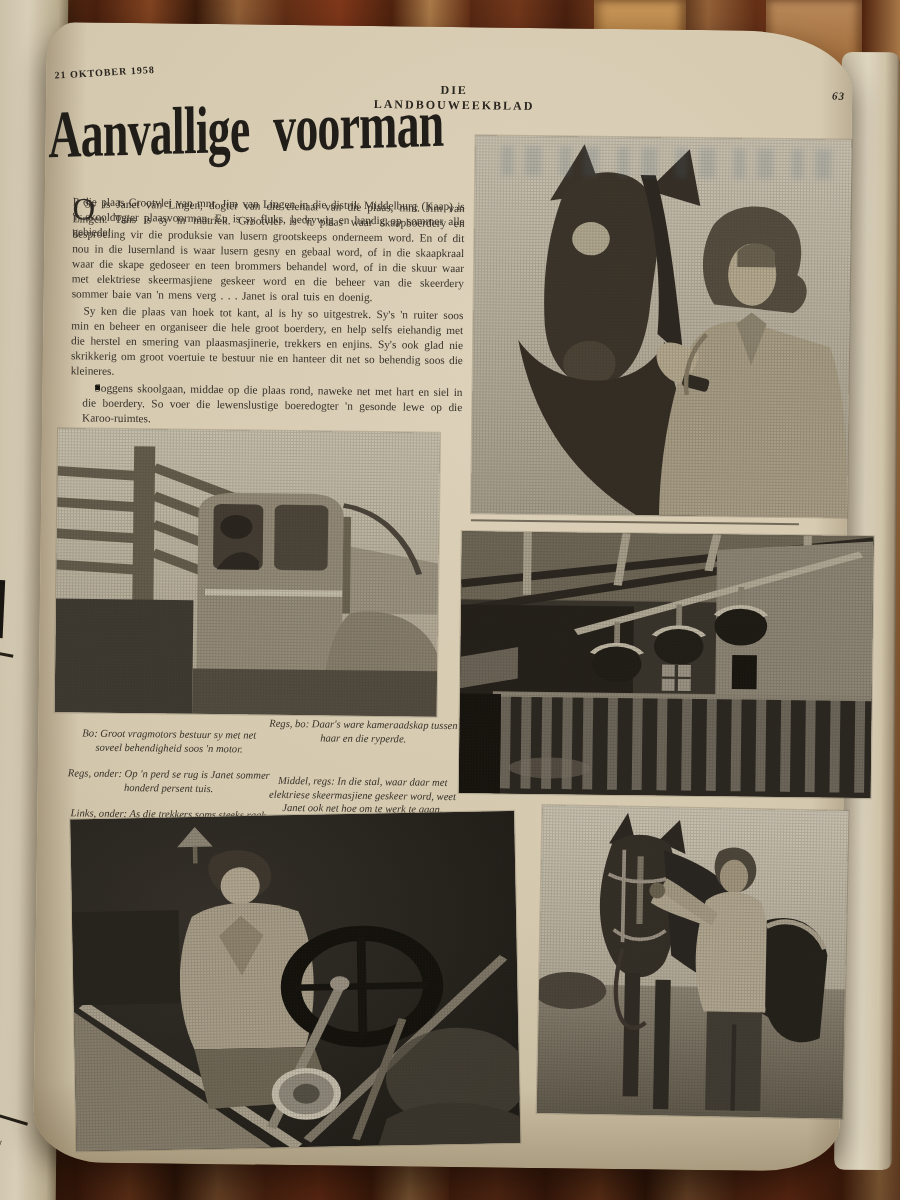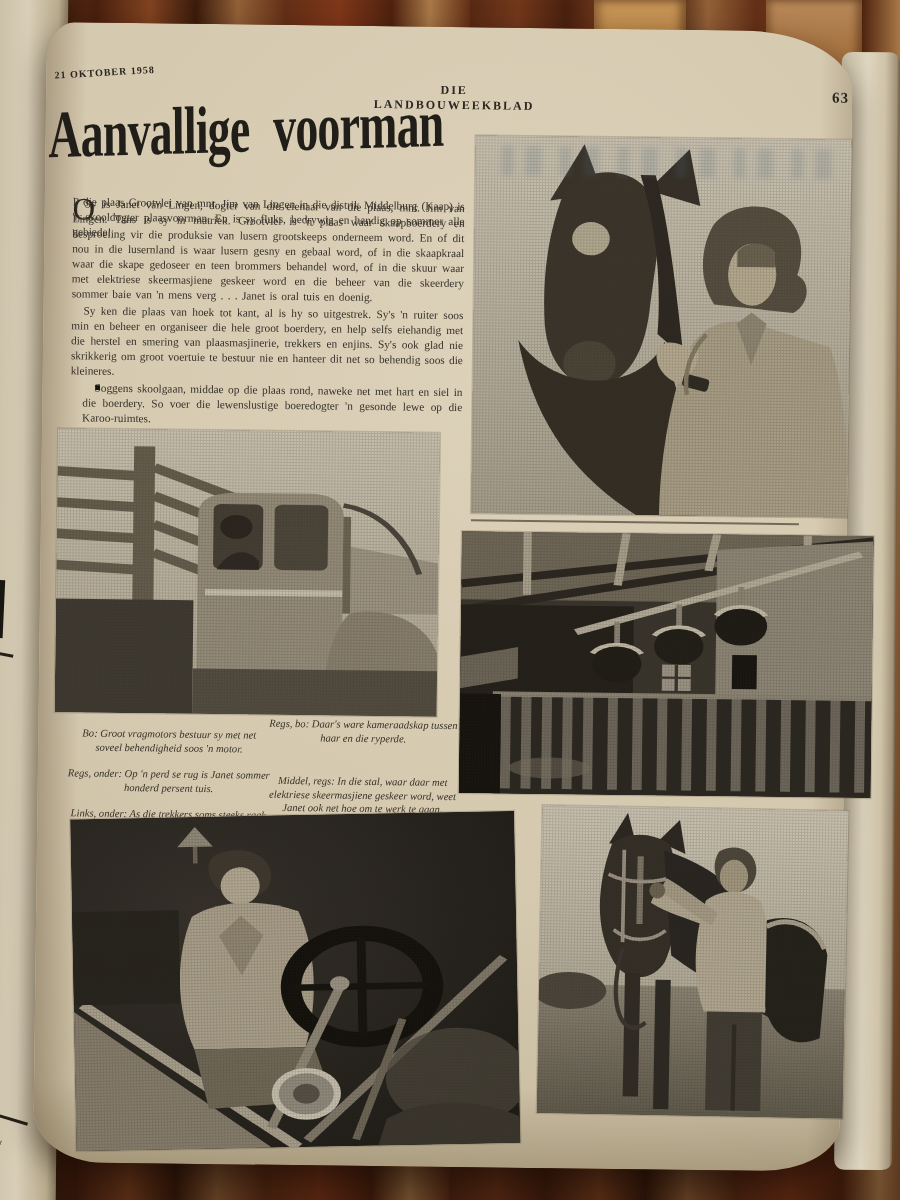--- a/index.html
+++ b/index.html
@@ -45,21 +45,21 @@
       linear-gradient(270deg, rgba(95,75,48,.22) 0%, rgba(95,75,48,0) 4%),
       linear-gradient(0deg, rgba(105,85,52,.30) 0%, rgba(105,85,52,0) 7%),
       radial-gradient(120% 90% at 58% 28%, #ddd2ba 0%, #d4c8ae 55%, #c6ba9f 84%, #b3a689 100%);
     box-shadow:0 14px 30px rgba(20,10,3,.55);}
 
   .page *{position:absolute;}
 
   .hdr{font-weight:bold;color:#2b2620;letter-spacing:1px;}
   .hdr-date{left:8px;top:44px;font-size:10px;transform:rotate(-4deg);}
   .hdr-pub{left:318px;top:56px;width:180px;text-align:center;font-size:12px;letter-spacing:2px;}
-  .hdr-num{left:786px;top:58px;font-size:15px;}
+  .hdr-num{left:786px;top:58px;font-size:11px;font-style:italic;}
 
   .headline{left:2px;top:74px;white-space:nowrap;font-weight:bold;font-size:56px;color:#211e19;
     transform:scaleX(.82) scaleY(1.2) rotate(-1.6deg);transform-origin:0 0;word-spacing:16px;letter-spacing:-1px;}
 
   .article{left:28px;top:172px;width:392px;font-size:11.3px;line-height:1.33;
     text-align:justify;color:#37312a;word-spacing:1.5px;}
   .article p{position:static;margin:0 0 2px 0;text-indent:12px;}
   .article p.first{text-indent:0;}
   .dropcap{float:left;font-size:31px;line-height:.82;padding:2px 3px 0 0;font-weight:normal;color:#2b2620;}
   .endmark{display:inline-block;float:right;font-size:10px;color:#171510;}

